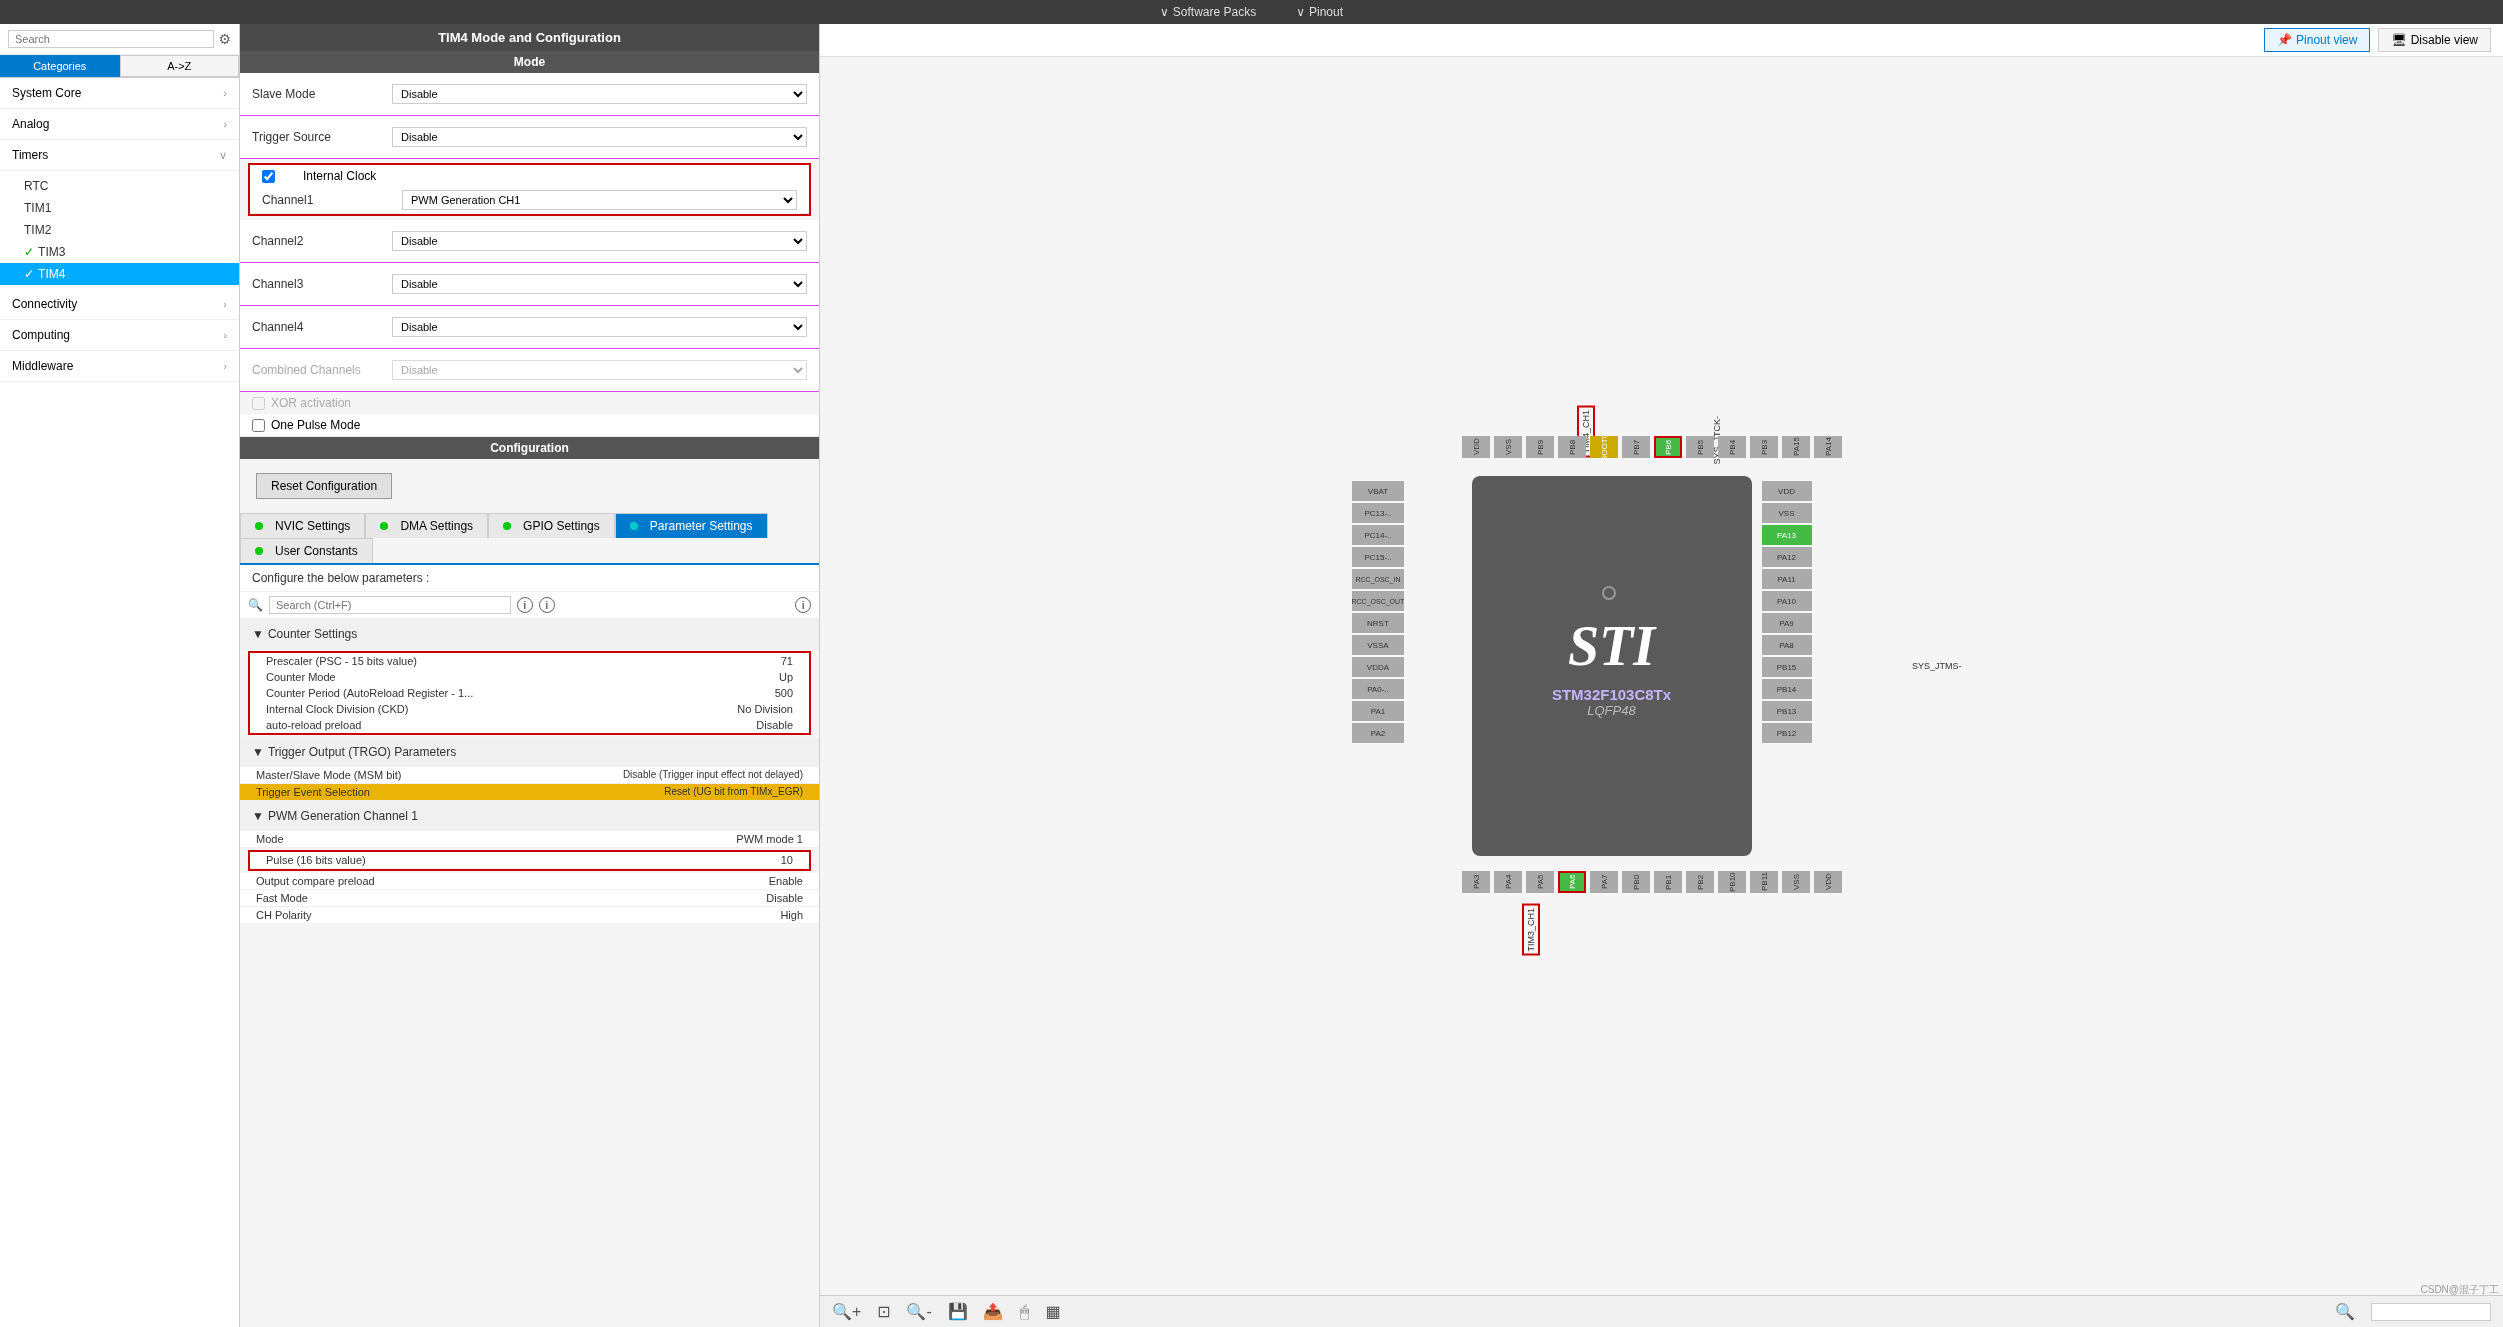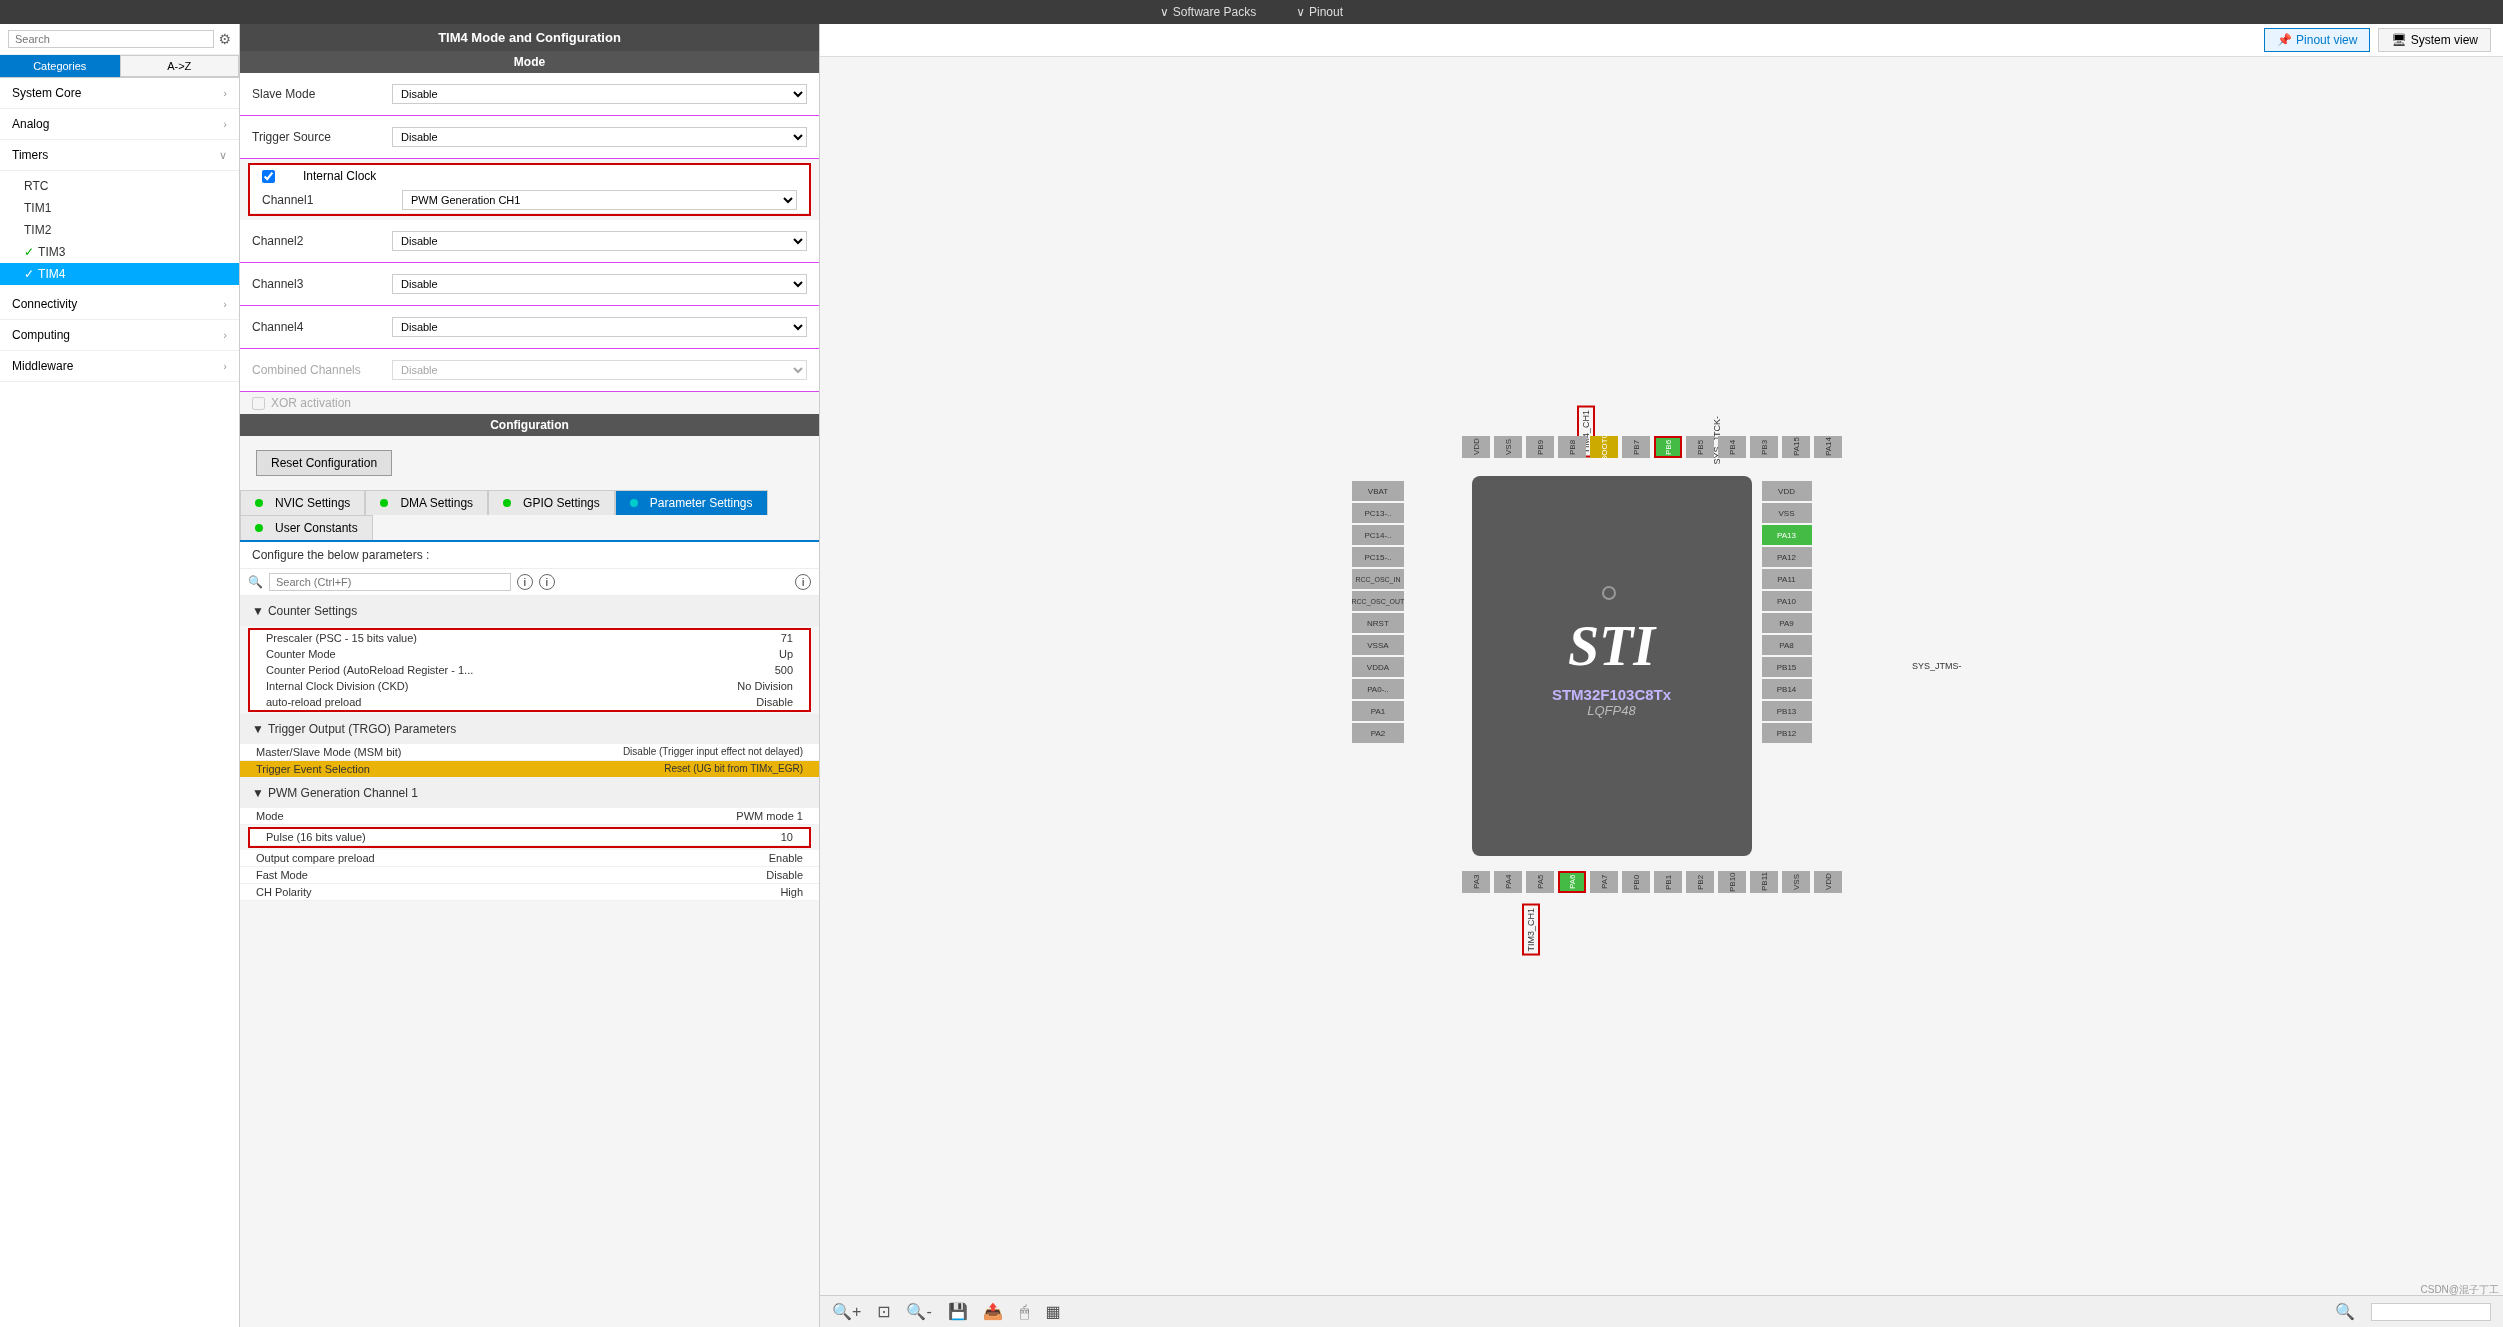--- a/index.html
+++ b/index.html
@@ -245,20 +245,24 @@
         <select class="config-select" disabled="">
           <option>Disable</option>
         </select>
       </div>
 
       <div class="xor-row">
         <input type="checkbox" disabled="" style="">
         <span class="disabled-text">XOR activation</span>
       </div>
 
+      <div class="one-pulse-row">
+        <input type="checkbox" style="">
+        <span>One Pulse Mode</span>
+      </div>
 
       <div class="section-header">Configuration</div>
 
       <div style="padding:6px 8px; background:#f5f5f5;">
         <button class="reset-btn">Reset Configuration</button>
       </div>
 
       <div class="tabs-row">
         <div class="tab-item">
           <div class="tab-dot green"></div>
@@ -370,21 +374,21 @@
     </div>
 
     <div class="right-panel">
       <div class="right-top-bar">
         <div class="view-tab active">
           <span>📌</span>
           <span>Pinout view</span>
         </div>
         <div class="view-tab">
           <span>🖥</span>
-          <span>System view</span>
+          <span>Disable view</span>
         </div>
       </div>
 
       <div class="chip-view">
         <div class="chip-container">
 
           <div class="tim4-label">TIM4_CH1</div>
 
           <div class="sys-jtck-label">SYS_JTCK-</div>
 

